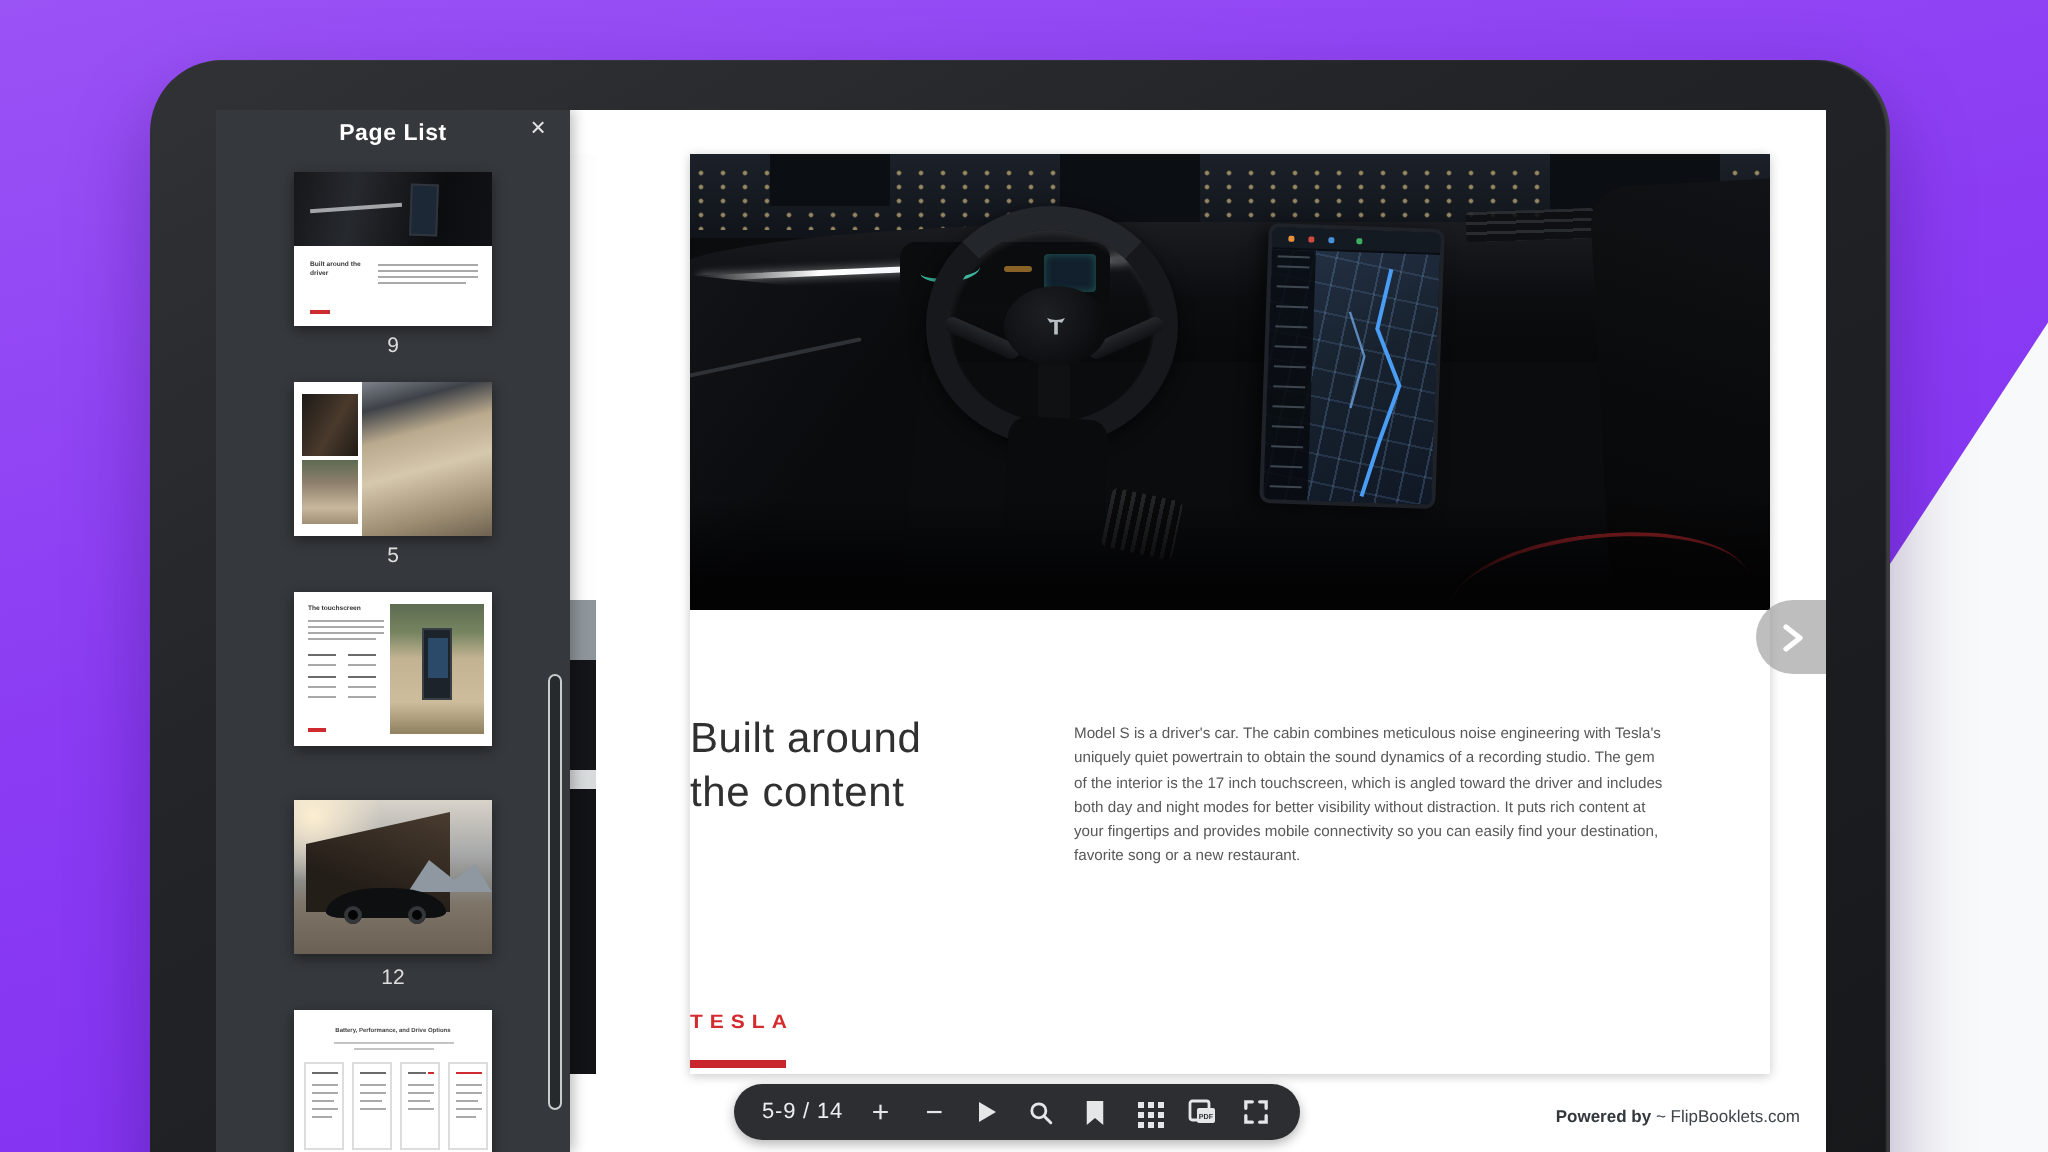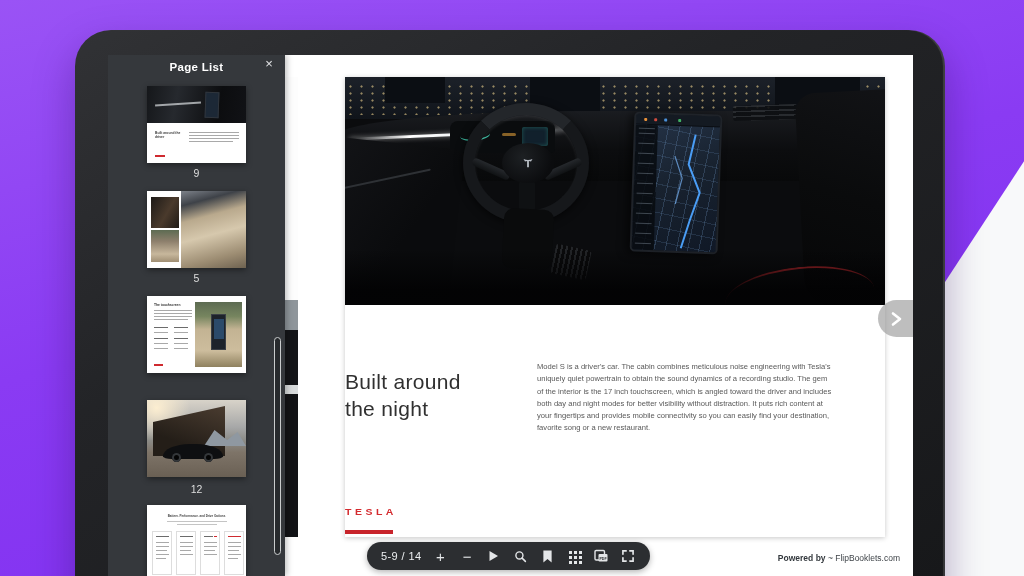--- a/index.html
+++ b/index.html
@@ -150,21 +150,21 @@
                  transform:rotate(-18deg); border-radius:2px; }
   .pedal { position:absolute; left:208px; top:170px; width:36px; height:30px; border-radius:3px; opacity:.9;
            transform:rotate(12deg);
            background:repeating-linear-gradient(90deg,#26282b 0 2px,#0a0a0b 2px 5px); }
   .piping { position:absolute; left:380px; top:190px; width:150px; height:60px; transform:rotate(-6deg);
             border-top:2px solid rgba(190,40,45,.85); border-radius:50% 50% 0 0 / 30px 30px 0 0; }
   .shade { position:absolute; left:0; bottom:0; width:100%; height:56px;
            background:linear-gradient(180deg,rgba(0,0,0,0),rgba(2,2,3,.9) 75%); }
 
   .heading { position:absolute; left:0; top:280px; width:185px; font-size:21px; line-height:1.28;
-             font-weight:300; letter-spacing:.3px; color:#303030;margin-top:12px; }
+             font-weight:300; letter-spacing:.3px; color:#303030; }
   .bodytxt { position:absolute; left:192px; top:284px; width:297px; font-size:7.6px; line-height:1.62;
              color:#585858; }
   .brand { position:absolute; left:0; top:428px; font-size:10.5px; font-weight:700; letter-spacing:3.5px;
            color:#d42b2f; transform:scaleY(.92); }
   .redbar { position:absolute; left:0; top:453px; width:48px; height:4px; background:#c8242b; }
 
   
   .next-btn { position:absolute; left:770px; top:245px; width:35px; height:37px; border:0; cursor:pointer;
               border-radius:19px 0 0 19px; background:rgba(150,150,150,.62);
               display:flex; align-items:center; justify-content:center; }
@@ -234,21 +234,21 @@
             <polyline points="40,30 48,52 42,78" fill="none" stroke="#77b3f7" stroke-width="1.2" opacity=".7"></polyline>
           </svg>
           <div class="scr-side"></div>
         </div>
         <div class="vents"></div>
         <div class="door-r"></div>
         <div class="piping"></div>
         <div class="shade"></div>
       </div>
 
-      <h1 class="heading"><span>Built around</span><br><span>the night</span></h1>
+      <h1 class="heading"><span>Built around</span><br><span>the content</span></h1>
       <p class="bodytxt">Model S is a driver's car. The cabin combines meticulous noise engineering with Tesla's uniquely quiet powertrain to obtain the sound dynamics of a recording studio. The gem of the interior is the 17 inch touchscreen, which is angled toward the driver and includes both day and night modes for better visibility without distraction. It puts rich content at your fingertips and provides mobile connectivity so you can easily find your destination, favorite song or a new restaurant.</p>
       <div class="brand">TESLA</div>
       <div class="redbar"></div>
     </div>
 
     <div class="sidebar">
       <div class="sb-title">Page List</div>
       <button class="sb-close">×</button>
 
       <div class="thumb" style="top:31px;">

